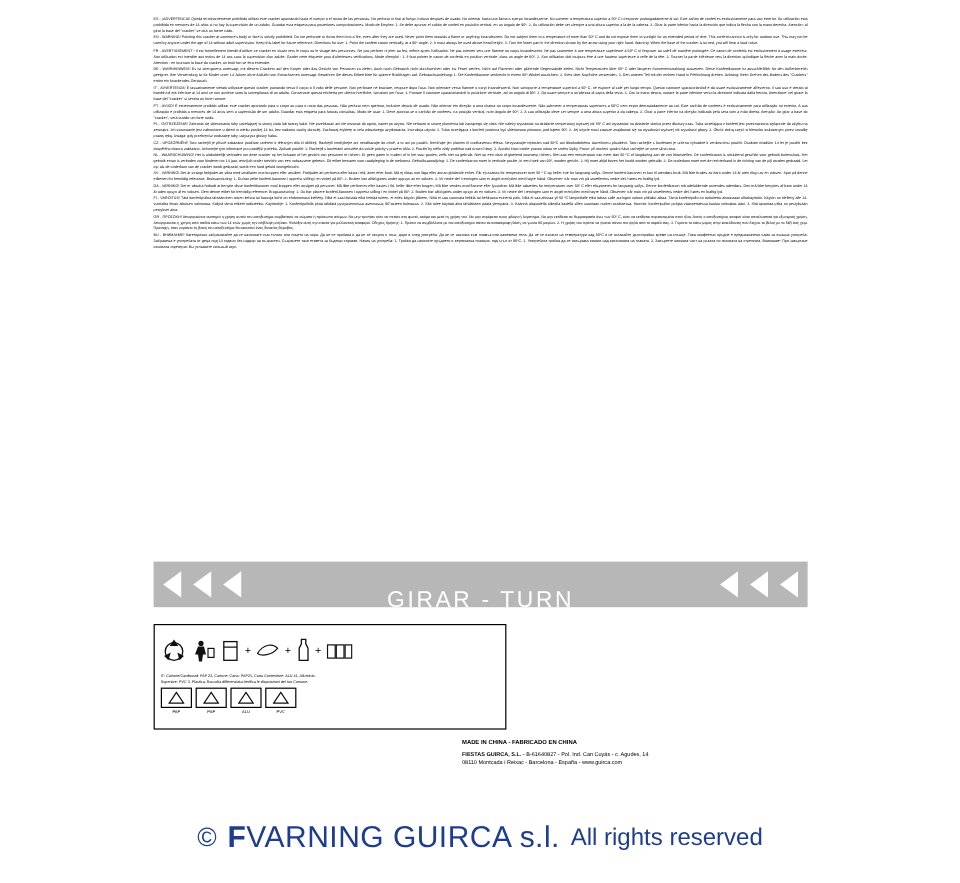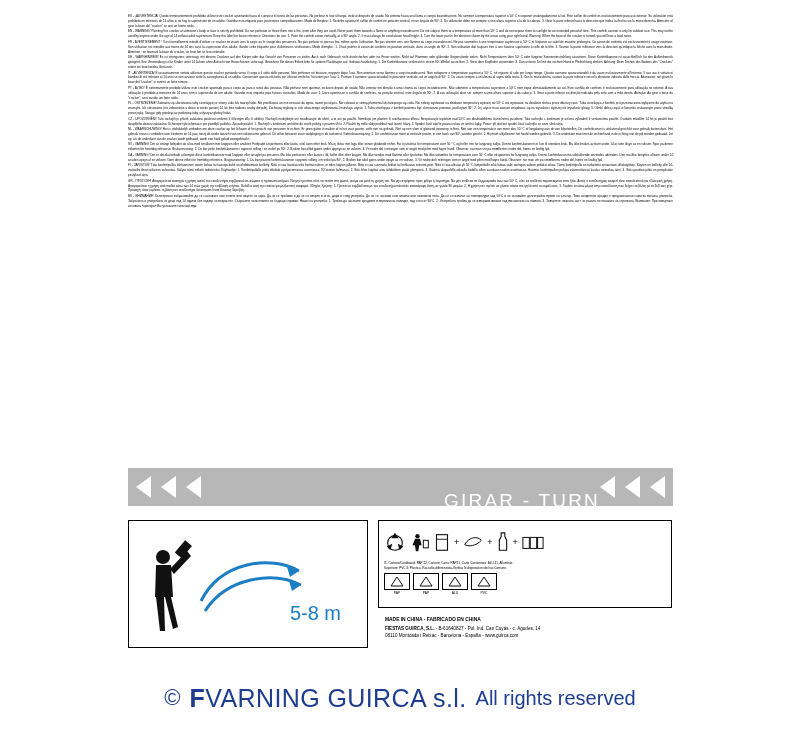--- a/index.html
+++ b/index.html
@@ -61,21 +61,21 @@
     width: 0; height: 0;
     border-top: 11px solid transparent;
     border-bottom: 11px solid transparent;
     border-right: 15px solid #ffffff;
   }
   .turn-label {
     color: #ffffff;
     font-size: 19px;
     letter-spacing: 2.2px;
     font-weight: 400;
-    text-align: right;
+    text-align: center;
     flex: 1;
     margin-top: 27px;
   }
 
   
   .panels {
     position: absolute;
     left: 128px;
     top: 520px;
     width: 545px;
@@ -249,46 +249,20 @@
     <div class="turn-label">GIRAR - TURN</div>
     <div class="arrows">
       <span class="tri-left"></span>
       <span class="tri-left"></span>
       <span class="tri-left"></span>
     </div>
   </div>
 
   <div class="panels">
 
-    <div class="panel panel-distance">
-      <div class="dist-inner">
-        <svg class="dist-person" viewBox="0 0 54 100">
-
-          <circle cx="20" cy="18" r="7" fill="#111"></circle>
-
-          <path d="M13 26 L28 26 L30 58 L12 58 Z" fill="#111"></path>
-
-          <path d="M13 58 L17 92 L22 92 L21 58 Z" fill="#111"></path>
-          <path d="M22 58 L30 90 L35 88 L28 58 Z" fill="#111"></path>
-
-          <path d="M27 30 L44 12 L48 17 L31 35 Z" fill="#111"></path>
-
-          <rect x="36" y="2" width="9" height="16" fill="#111" transform="rotate(40 40 10)"></rect>
-        </svg>
-
-        <svg style="position:absolute;left:62px;bottom:26px;width:120px;height:80px;" viewBox="0 0 120 80">
-          <path d="M10 60 C 30 20, 80 14, 108 30" stroke="#1c7fc4" stroke-width="3" fill="none"></path>
-          <path d="M108 30 l -12 -4 l 3 10 z" fill="#1c7fc4"></path>
-          <path d="M14 70 C 36 36, 82 30, 110 44" stroke="#1c7fc4" stroke-width="3" fill="none"></path>
-          <path d="M110 44 l -12 -4 l 3 10 z" fill="#1c7fc4"></path>
-        </svg>
-        <div class="dist-text">5-8 m</div>
-        <div class="dist-ground"></div>
-      </div>
-    </div>
 
     <div class="panel panel-recycle">
       <div class="recycle-top">
         <svg width="22" height="22" viewBox="0 0 24 24">
           <path d="M12 2 L16 8 H8 Z" fill="#111"></path>
           <path d="M3 17 L9 14 L7 21 Z" fill="#111"></path>
           <path d="M21 17 L15 14 L17 21 Z" fill="#111"></path>
           <circle cx="12" cy="13" r="8" fill="none" stroke="#111" stroke-width="1.2"></circle>
         </svg>
         <svg width="20" height="22" viewBox="0 0 24 24">

